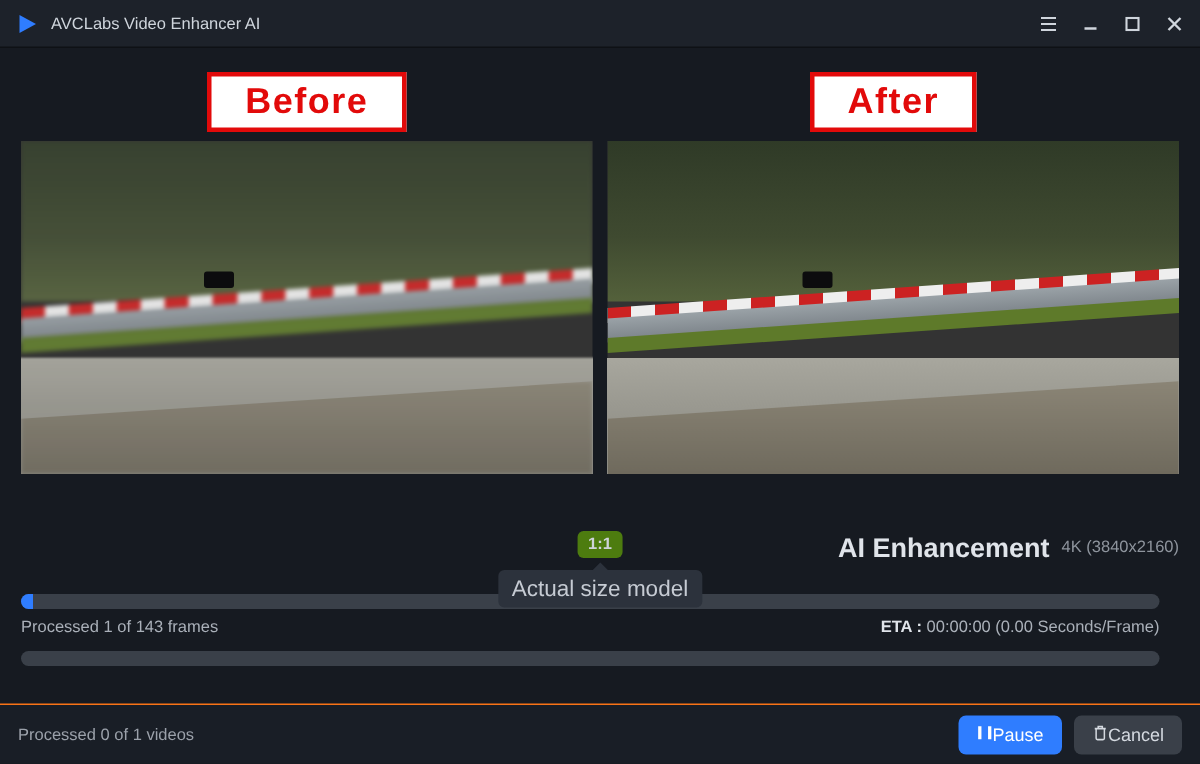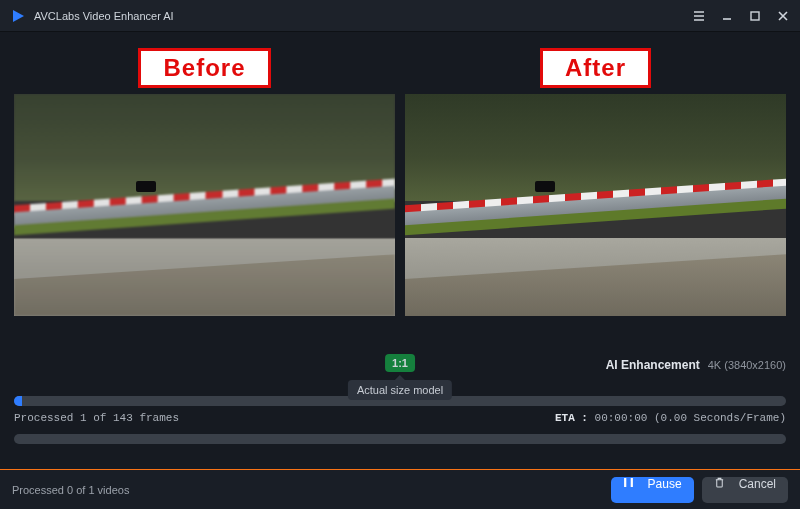--- a/index.html
+++ b/index.html
@@ -86,32 +86,32 @@
     align-items:center;
     padding: 36px 14px 8px 14px;
     position:relative;
     height:54px;
   }
   .mid-left { flex:1; display:flex; align-items:center; gap:12px;}
   .mid-right { flex:1; display:flex; align-items:center; justify-content:flex-end; gap:8px;}
   .ori-label { color:#e0e4ea; font-weight:600; font-size:12px;}
   .hwaccel  { background:#2c323c; color:#c6cbd3; border-radius:4px; padding:5px 10px; font-size:11px;}
   .badge11  { position:absolute; left:50%; transform:translateX(-50%); top:30px;
-              background:#15803d; color:#ced3da; padding:3px 7px;
+              background:#4d7c0f; color:#ced3da; padding:3px 7px;
               border-radius:4px; font-size:11px; font-weight:600;}
   .tip-actual{ position:absolute; left:50%; transform:translateX(-50%); top:56px;
                background:#2c323c; color:#c6cbd3; padding:4px 9px;
-               border-radius:4px; font-size:11px; white-space:nowrap; z-index:5;}
+               border-radius:4px; font-size:15px; white-space:nowrap; z-index:5;}
   .tip-actual::before{ content:""; position:absolute; top:-5px; left:50%; transform:translateX(-50%);
                border:5px solid transparent; border-bottom-color:#2c323c; border-top:none;}
-  .enh-label { color:#e0e4ea; font-weight:600; font-size:12px;}
+  .enh-label { color:#e0e4ea; font-weight:600; font-size:18px;}
   .enh-res   { color:#8e949d; font-size:11px;}
 
   
-  .progress-wrap { padding: 18px 14px 0 14px; font-family: Liberation Mono, monospace; }
+  .progress-wrap { padding: 18px 27px 0 14px; }
   .pbar {
     width:100%;
     height:10px;
     background:#3a4049;
     border-radius:5px;
     position:relative;
     overflow:hidden;
   }
   .pbar .fill {
     position:absolute; left:0; top:0; bottom:0;
@@ -140,21 +140,21 @@
     height:40px;
     border-top:1px solid #f97316;
     background:#191e26;
     display:flex;
     align-items:center;
     padding:0 12px;
     gap:8px;
   }
   .footer .ftxt { flex:1; color:#9ba1aa; font-size:11px; }
   .btn {
-    display:flex; gap:14px;
+    display:flex; align-items:center; gap:0;
     height:26px; padding:0 12px;
     border-radius:5px;
     font-size:12px;
     cursor:pointer;
   }
   .btn-pause { background:#2f7dff; color:#fff; }
   .btn-cancel{ background:#3a4049; color:#d4d9e0; }
   .btn svg { width:11px; height:11px; }
 
 </style>

